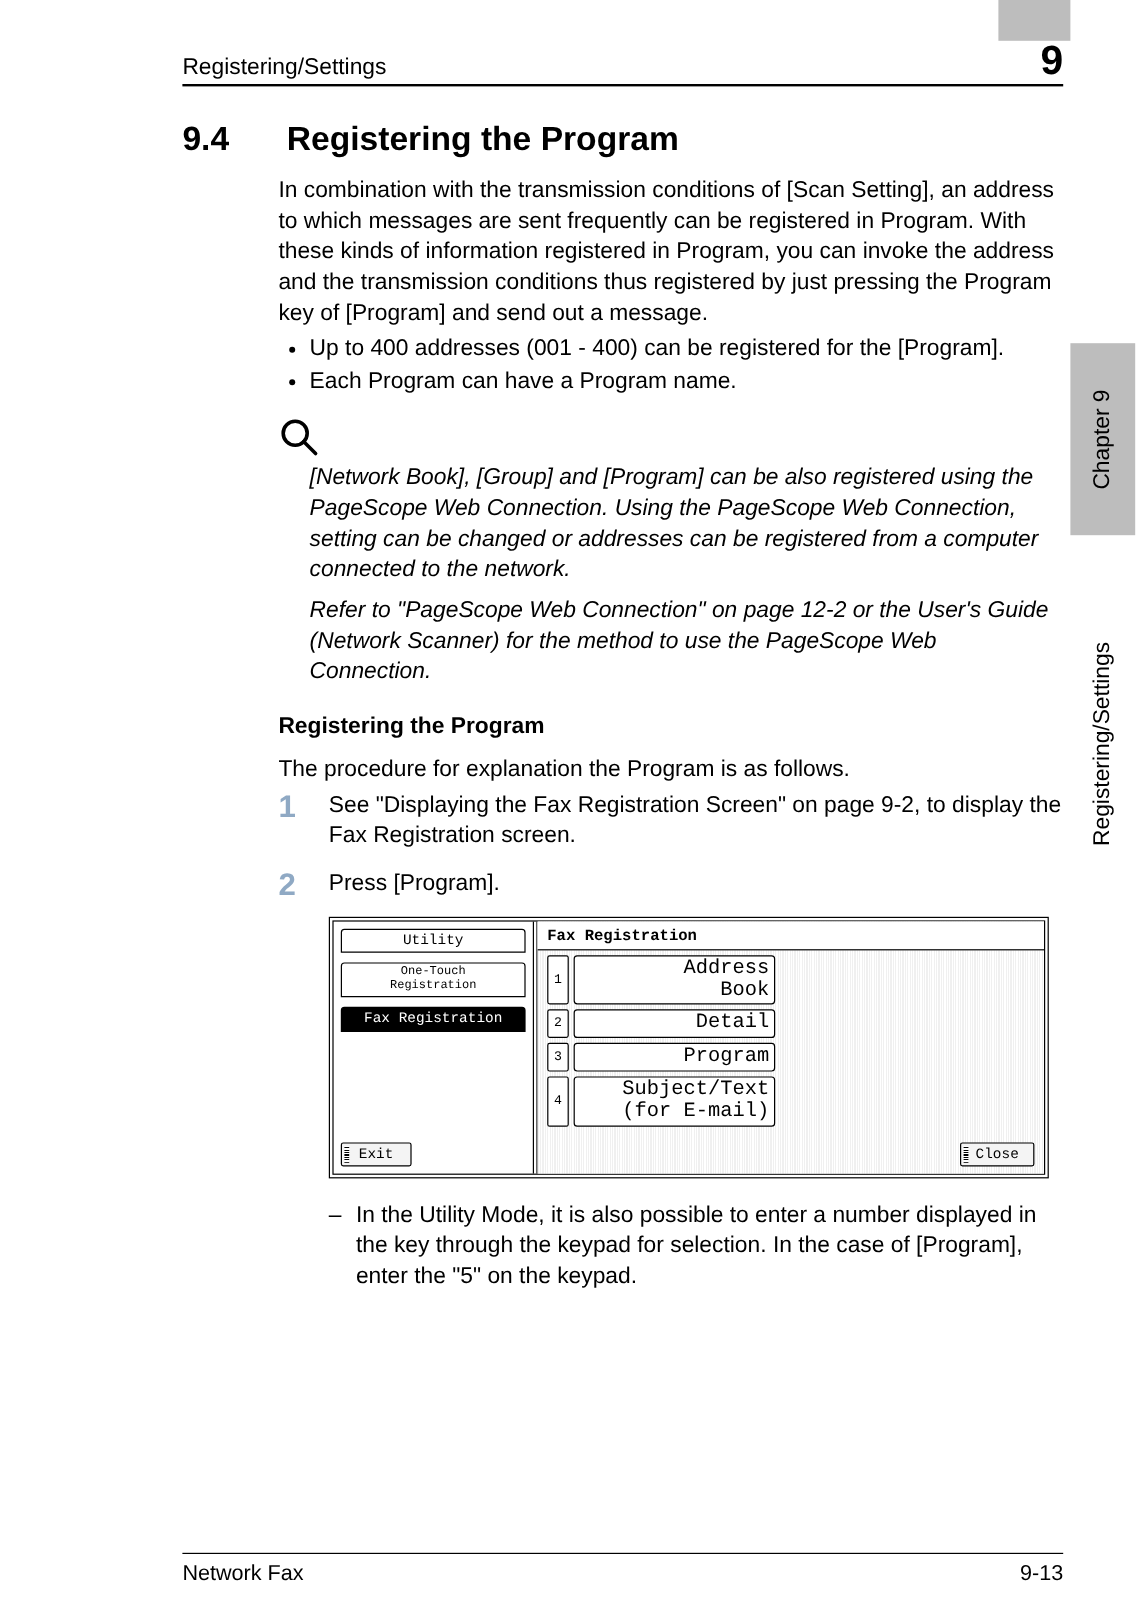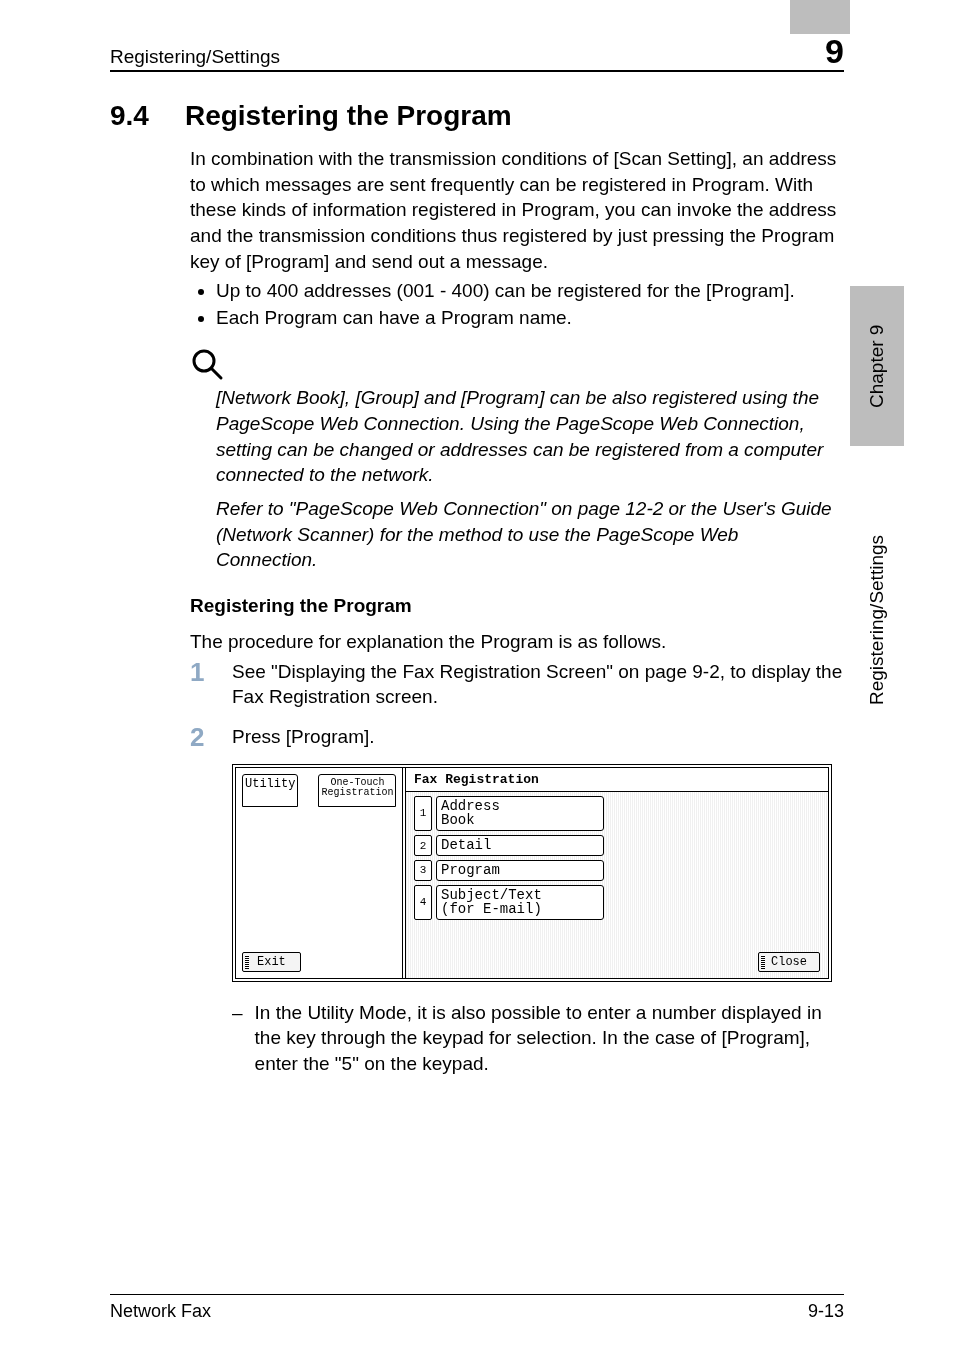--- a/index.html
+++ b/index.html
@@ -9,20 +9,21 @@
     background: #ffffff;
     font-family: Arial, Helvetica, sans-serif;
     color: #000;
     position: relative;
   }
   .page {
     width: 904px;
     height: 1352px;
     position: relative;
     padding: 34px 60px 30px 110px;
+    margin-left: 42px;
   }
   .header-row {
     display: flex;
     justify-content: space-between;
     align-items: flex-end;
     border-bottom: 2px solid #000;
     padding-bottom: 2px;
   }
   .running-head {
     font-size: 19px;
@@ -41,21 +42,21 @@
     line-height: 1;
   }
   .main {
     padding-left: 80px;
     padding-top: 28px;
   }
   .section-row {
     display: flex;
     align-items: baseline;
     margin-left: -80px;
-    gap: 36px;
+    gap: 48px;
     margin-bottom: 14px;
   }
   .section-num {
     font-size: 28px;
     font-weight: bold;
   }
   .section-title {
     font-size: 28px;
     font-weight: bold;
   }
@@ -126,21 +127,21 @@
   }
   .ss-left {
     width: 170px;
     border-right: 4px double #000;
     display: flex;
     flex-direction: column;
     justify-content: space-between;
     padding: 6px 6px 6px 6px;
     min-height: 210px;
   }
-  .ss-left-top { display: flex; flex-direction: row; gap: 20px; }
+  .ss-left-top { display: flex; flex-direction: column; gap: 8px; }
   .ss-tab {
     border: 1px solid #000;
     border-radius: 3px 3px 0 0;
     text-align: center;
     font-size: 12px;
     padding: 3px 2px;
     background: #fff;
     line-height: 1.05;
   }
   .ss-tab.small { font-size: 10px; }
@@ -203,22 +204,22 @@
     font-size: 11px;
     display: flex;
     align-items: center;
     justify-content: center;
   }
   .ss-btn {
     flex: 1;
     border: 1px solid #000;
     border-radius: 3px 3px 3px 3px;
     background: #fff;
-    font-size: 14px;
-    text-align: left;
+    font-size: 17px;
+    text-align: right;
     padding: 2px 4px;
     line-height: 1.05;
     position: relative;
   }
   .ss-info {
     font-size: 12px;
     line-height: 1.3;
     background: #fff;
     border: 1px dotted #777;
     padding: 4px 6px;

